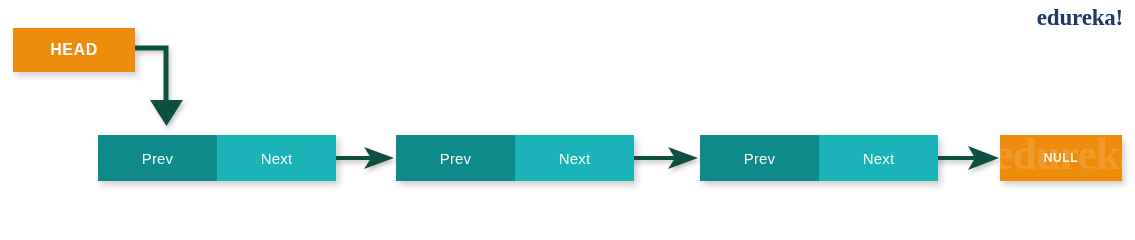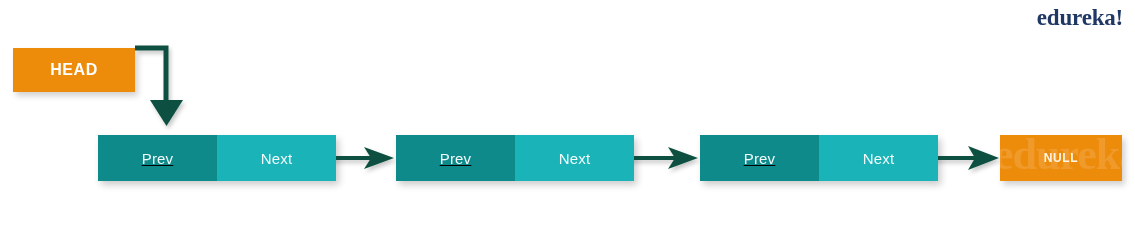--- a/index.html
+++ b/index.html
@@ -36,21 +36,20 @@
     left: 13px;
     top: 28px;
     width: 122px;
     height: 44px;
     background: #ed8b0b;
     box-shadow: 3px 4px 6px rgba(0,0,0,0.18);
     display: flex;
     align-items: center;
     justify-content: center;
     overflow: hidden;
-    margin-top: 20px;
   }
   .head-box .label {
     position: relative;
     z-index: 2;
     color: #ffffff;
     font-size: 16px;
     font-weight: 700;
     letter-spacing: 0.6px;
   }
 
@@ -101,21 +100,21 @@
     overflow: hidden;
   }
   .node .cell {
     flex: 1 1 50%;
     display: flex;
     align-items: center;
     justify-content: center;
     position: relative;
     z-index: 2;
   }
-  .node .cell-prev { background: #0e8a8a; text-decoration: underline; }
+  .node .cell-prev { background: #0e8a8a; }
   .node .cell-next { background: #1ab3b8; }
   .node .cell span {
     color: #f2fbfb;
     font-size: 15px;
     font-weight: 400;
     letter-spacing: 0.2px;
     position: relative;
     z-index: 3;
   }
   .node .wm {

